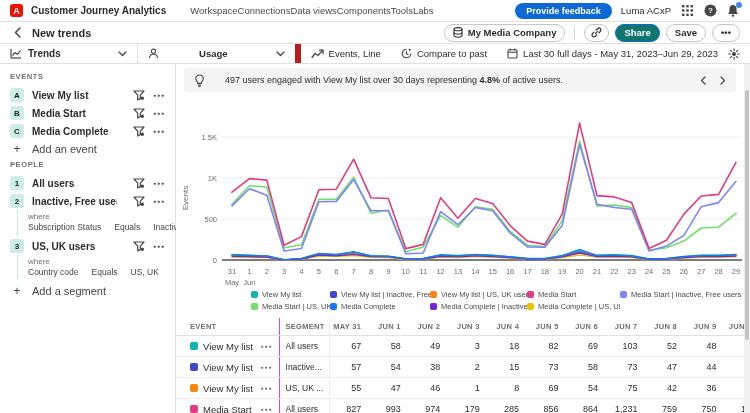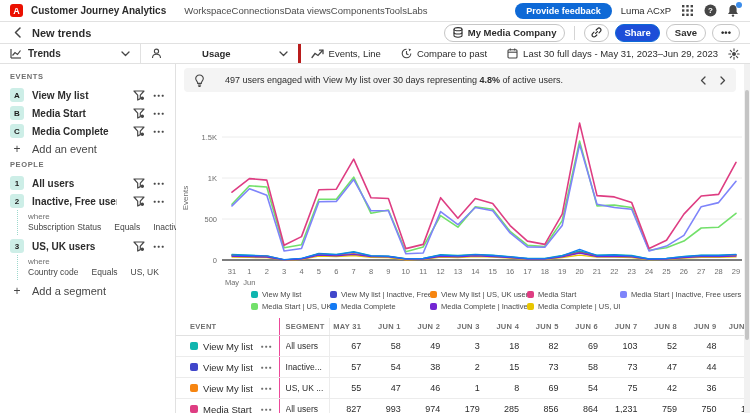--- a/index.html
+++ b/index.html
@@ -5,51 +5,51 @@
   * { margin:0; padding:0; box-sizing:border-box; }
   html,body { width:750px; height:413px; overflow:hidden; background:#fff;
     font-family:"Liberation Sans", sans-serif; color:#2c2c2c; }
   .icon svg { display:block; }
 
   
   .topnav { position:absolute; left:0; top:0; width:750px; height:22px;
     border-bottom:1px solid #e1e1e1; display:flex; align-items:center; padding:0 10px; gap:8px; background:#fff; }
   .adobe-logo { width:13px; height:13px; background:#eb1000; border-radius:3px; color:#fff;
     font-size:9px; font-weight:bold; display:flex; align-items:center; justify-content:center; }
-  .brand { font-size:10px; font-weight:bold; margin-right:10px; white-space:nowrap; }
+  .brand { font-size:10px; font-weight:bold; margin-right:16px; white-space:nowrap; }
   .nav-items { display:flex; }
   .nav-item { font-size:9.5px; color:#4b4b4b; white-space:nowrap; cursor:pointer; }
   .topnav-right { margin-left:auto; display:flex; align-items:center; gap:9px; }
   .feedback-btn { background:#0e69d6; color:#fff; font-size:9px; font-weight:bold;
     border:none; border-radius:9px; height:16px; padding:0 11px; white-space:nowrap; }
   .org-name { font-size:9.5px; color:#2c2c2c; white-space:nowrap; }
   .tn-icon { width:14px; height:14px; display:flex; align-items:center; justify-content:center; color:#464646; position:relative; }
   .notif-dot { position:absolute; top:-2px; right:-2px; width:6px; height:6px; border-radius:50%; background:#3b8cea; }
 
   
   .subheader { position:absolute; left:0; top:22px; width:750px; height:22px;
     border-bottom:1px solid #e1e1e1; display:flex; align-items:center; padding:0 10px; gap:8px; background:#fff; }
   .back-btn { width:14px; height:14px; display:flex; align-items:center; justify-content:center; color:#464646; }
   .page-title { font-size:11px; font-weight:bold; }
   .subheader-right { margin-left:auto; display:flex; align-items:center; gap:6px; }
   .btn { display:flex; align-items:center; gap:5px; height:18px; padding:0 8px; border:1px solid #c6c6c6;
     border-radius:9px; background:#fff; font-size:9.5px; font-weight:bold; color:#2c2c2c; white-space:nowrap; }
   .btn.square { padding:0 6px; }
-  .btn.primary { background:#1d4ed8; border-color:#0e69d6; color:#fff; }
+  .btn.primary { background:#0f766e; border-color:#0e69d6; color:#fff; }
   .vdiv { width:1px; height:14px; background:#d5d5d5; margin:0 3px; }
 
   
   .toolbar { position:absolute; left:0; top:44px; width:750px; height:20px;
     border-bottom:1px solid #e1e1e1; display:flex; align-items:center; background:#fff; }
   .tb-panel { width:176px; height:100%; display:flex; align-items:center; gap:6px; padding:0 10px;
     border-right:1px solid #e1e1e1; }
   .tb-panel .lbl { font-size:10px; font-weight:bold; }
   .tb-panel .chev { margin-left:auto; }
   .tb-group { display:flex; align-items:center; gap:5px; padding:0 10px; height:100%; font-size:9.5px; color:#2c2c2c; white-space:nowrap; }
-  .tb-group.bordered { border-right:3px solid #b91c1c;gap:40px; }
+  .tb-group.bordered { border-right:6px solid #b91c1c;gap:40px; }
   .tb-group b { font-weight:bold; }
   .tb-right { margin-left:auto; padding-right:10px; color:#464646; }
   .g-icon { color:#464646; }
 
   
   .panel { position:absolute; left:0; top:64px; width:176px; height:349px; background:#fff;
     border-right:1px solid #e1e1e1; padding-top:6px; }
   .sec-label { height:16px; padding:2px 10px 0; font-size:7.5px; font-weight:bold; letter-spacing:.6px; color:#6e6e6e; }
   .prow { height:18px; display:flex; align-items:center; gap:8px; padding:0 10px; }
   .chip { width:14px; height:14px; border-radius:3px; background:#cdeee7; font-size:8px; font-weight:bold;

